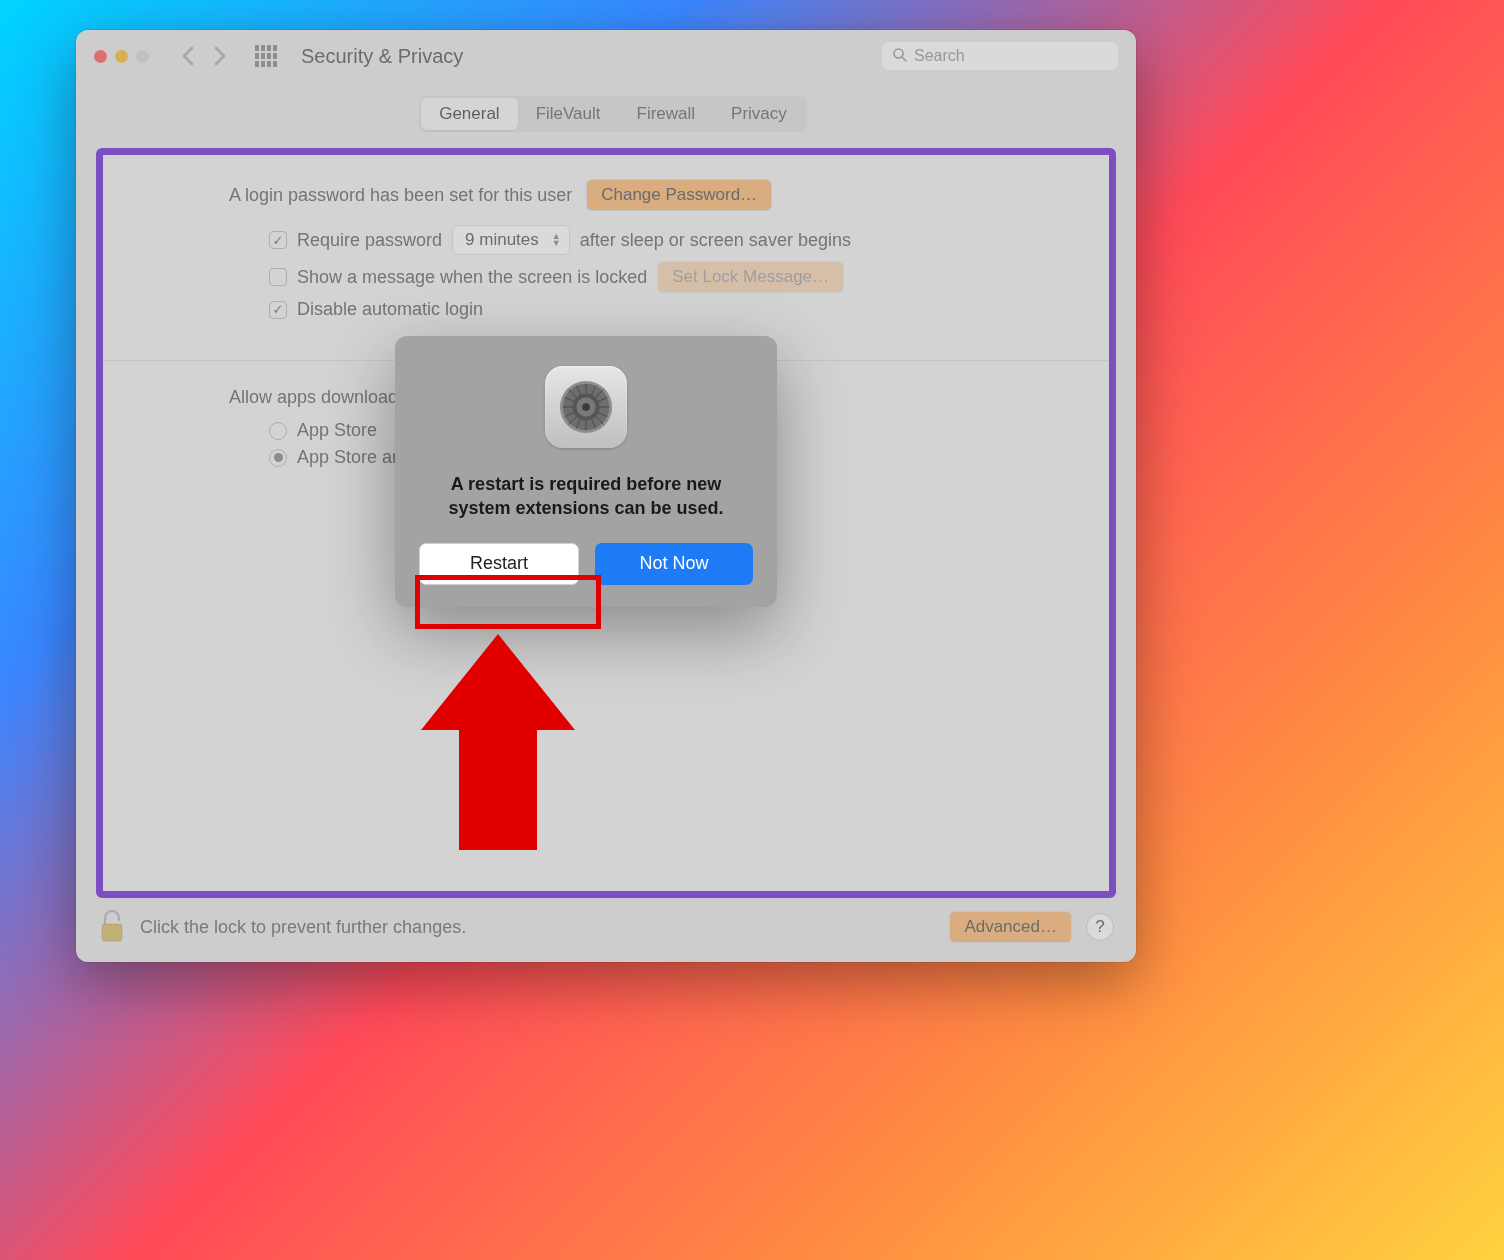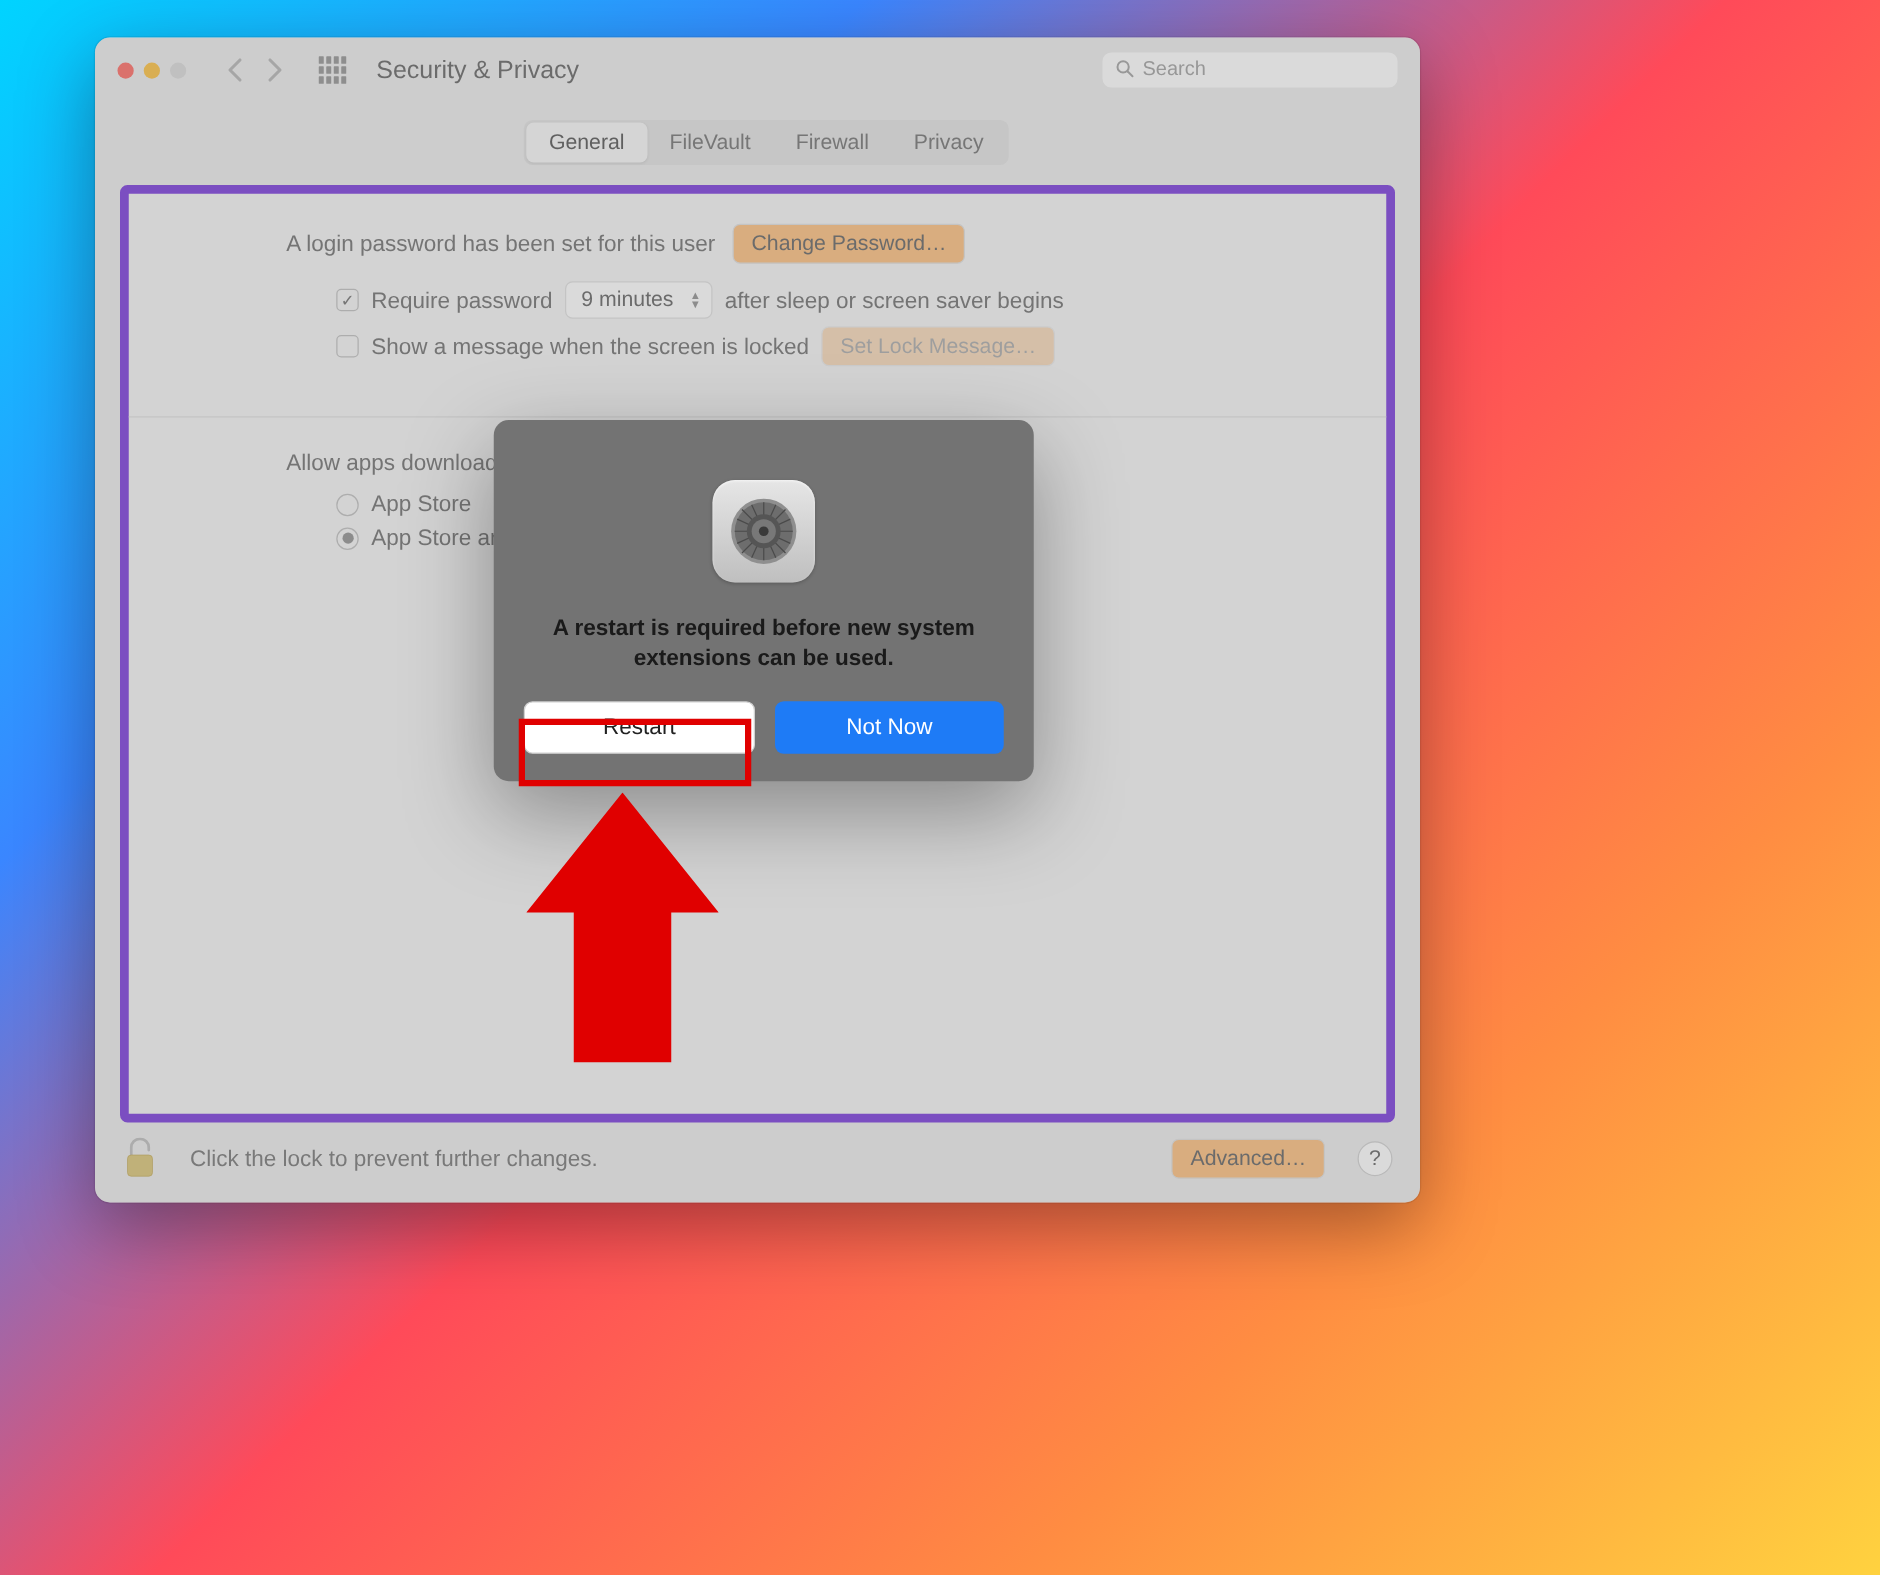--- a/index.html
+++ b/index.html
@@ -107,38 +107,38 @@
 .section-label { color: #636363; font-size: 18px; margin-left: 100px; margin-bottom: 12px; }
 .radiorow { display: flex; align-items: center; gap: 10px; color: #636363; font-size: 18px; margin: 6px 0 6px 140px; }
 .radio {
   width: 18px; height: 18px; border-radius: 50%;
   border: 1px solid #bbb; display: flex; align-items: center; justify-content: center;
 }
 .radio.selected::after { content: ""; width: 9px; height: 9px; border-radius: 50%; background: #888; }
 .footer {
   position: absolute; left: 0; right: 0; bottom: 0;
   display: flex; align-items: center;
-  padding: 14px 22px 18px; gap: 26px;
+  padding: 14px 22px 18px; gap: 14px;
 }
 .lock-icon { width: 28px; height: 34px; }
 .footer-text { color: #6a6a6a; font-size: 18px; flex: 1; }
 .dim-overlay {
   position: absolute; inset: 0;
   background: rgba(150,150,150,0.35);
   pointer-events: none;
 }
 .dialog {
   position: absolute;
   top: 336px;
   left: 395px;
-  width: 432px;
-  background: #737373;
+  width: 382px;
+  background: #a3a3a3;
   border-radius: 12px;
   box-shadow: 0 24px 70px rgba(0,0,0,0.35);
-  padding: 48px 20px 22px;
+  padding: 30px 20px 22px;
   text-align: center;
   z-index: 10;
 }
 .dialog-icon {
   width: 82px; height: 82px;
   margin: 0 auto 24px;
   background: linear-gradient(180deg, #e6e6e6, #bfbfbf);
   border-radius: 18px;
   display: flex; align-items: center; justify-content: center;
   box-shadow: inset 0 1px 2px rgba(255,255,255,0.6), 0 1px 3px rgba(0,0,0,0.2);
@@ -248,20 +248,24 @@
       </span>
       <span>after sleep or screen saver begins</span>
     </div>
 
     <div class="optrow">
       <div class="checkbox"></div>
       <span>Show a message when the screen is locked</span>
       <span class="btn-pill" style="opacity:0.5">Set Lock Message…</span>
     </div>
 
+    <div class="optrow">
+      <div class="checkbox checked"></div>
+      <span>Disable automatic login</span>
+    </div>
 
     <div class="divider"></div>
 
     <div class="section-label">Allow apps downloaded from:</div>
 
     <div class="radiorow">
       <div class="radio"></div>
       <span>App Store</span>
     </div>
 

